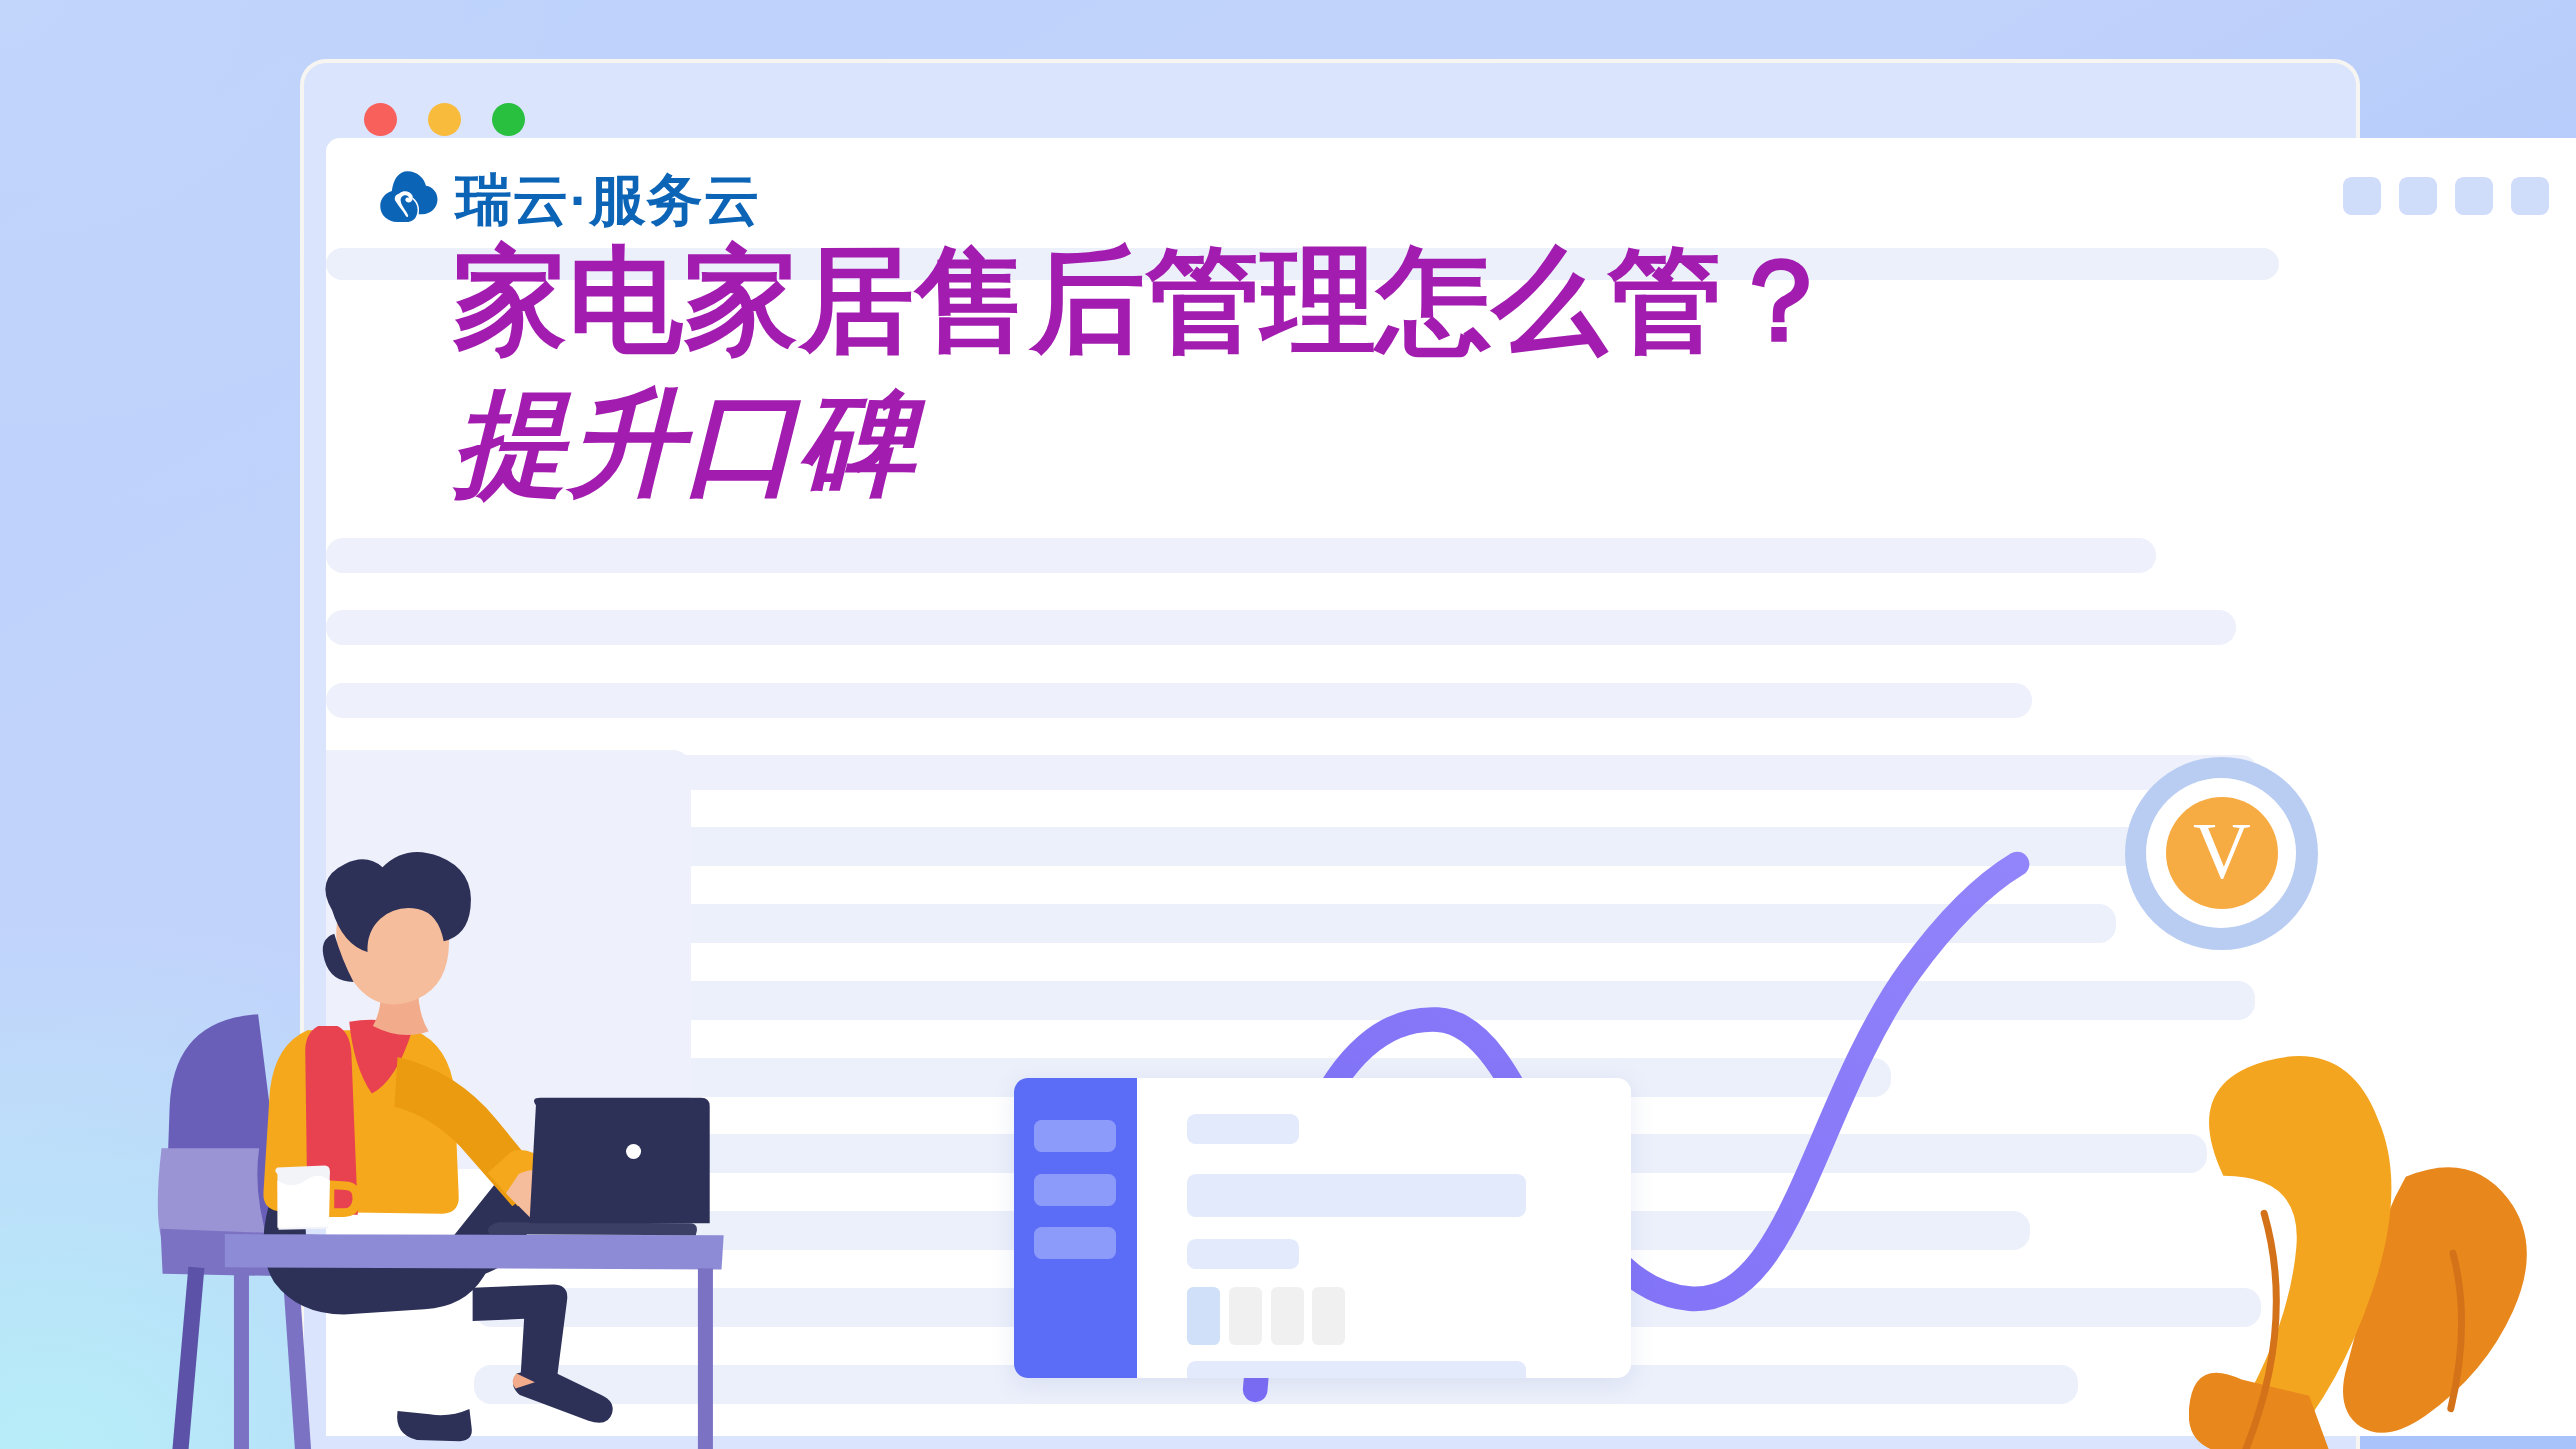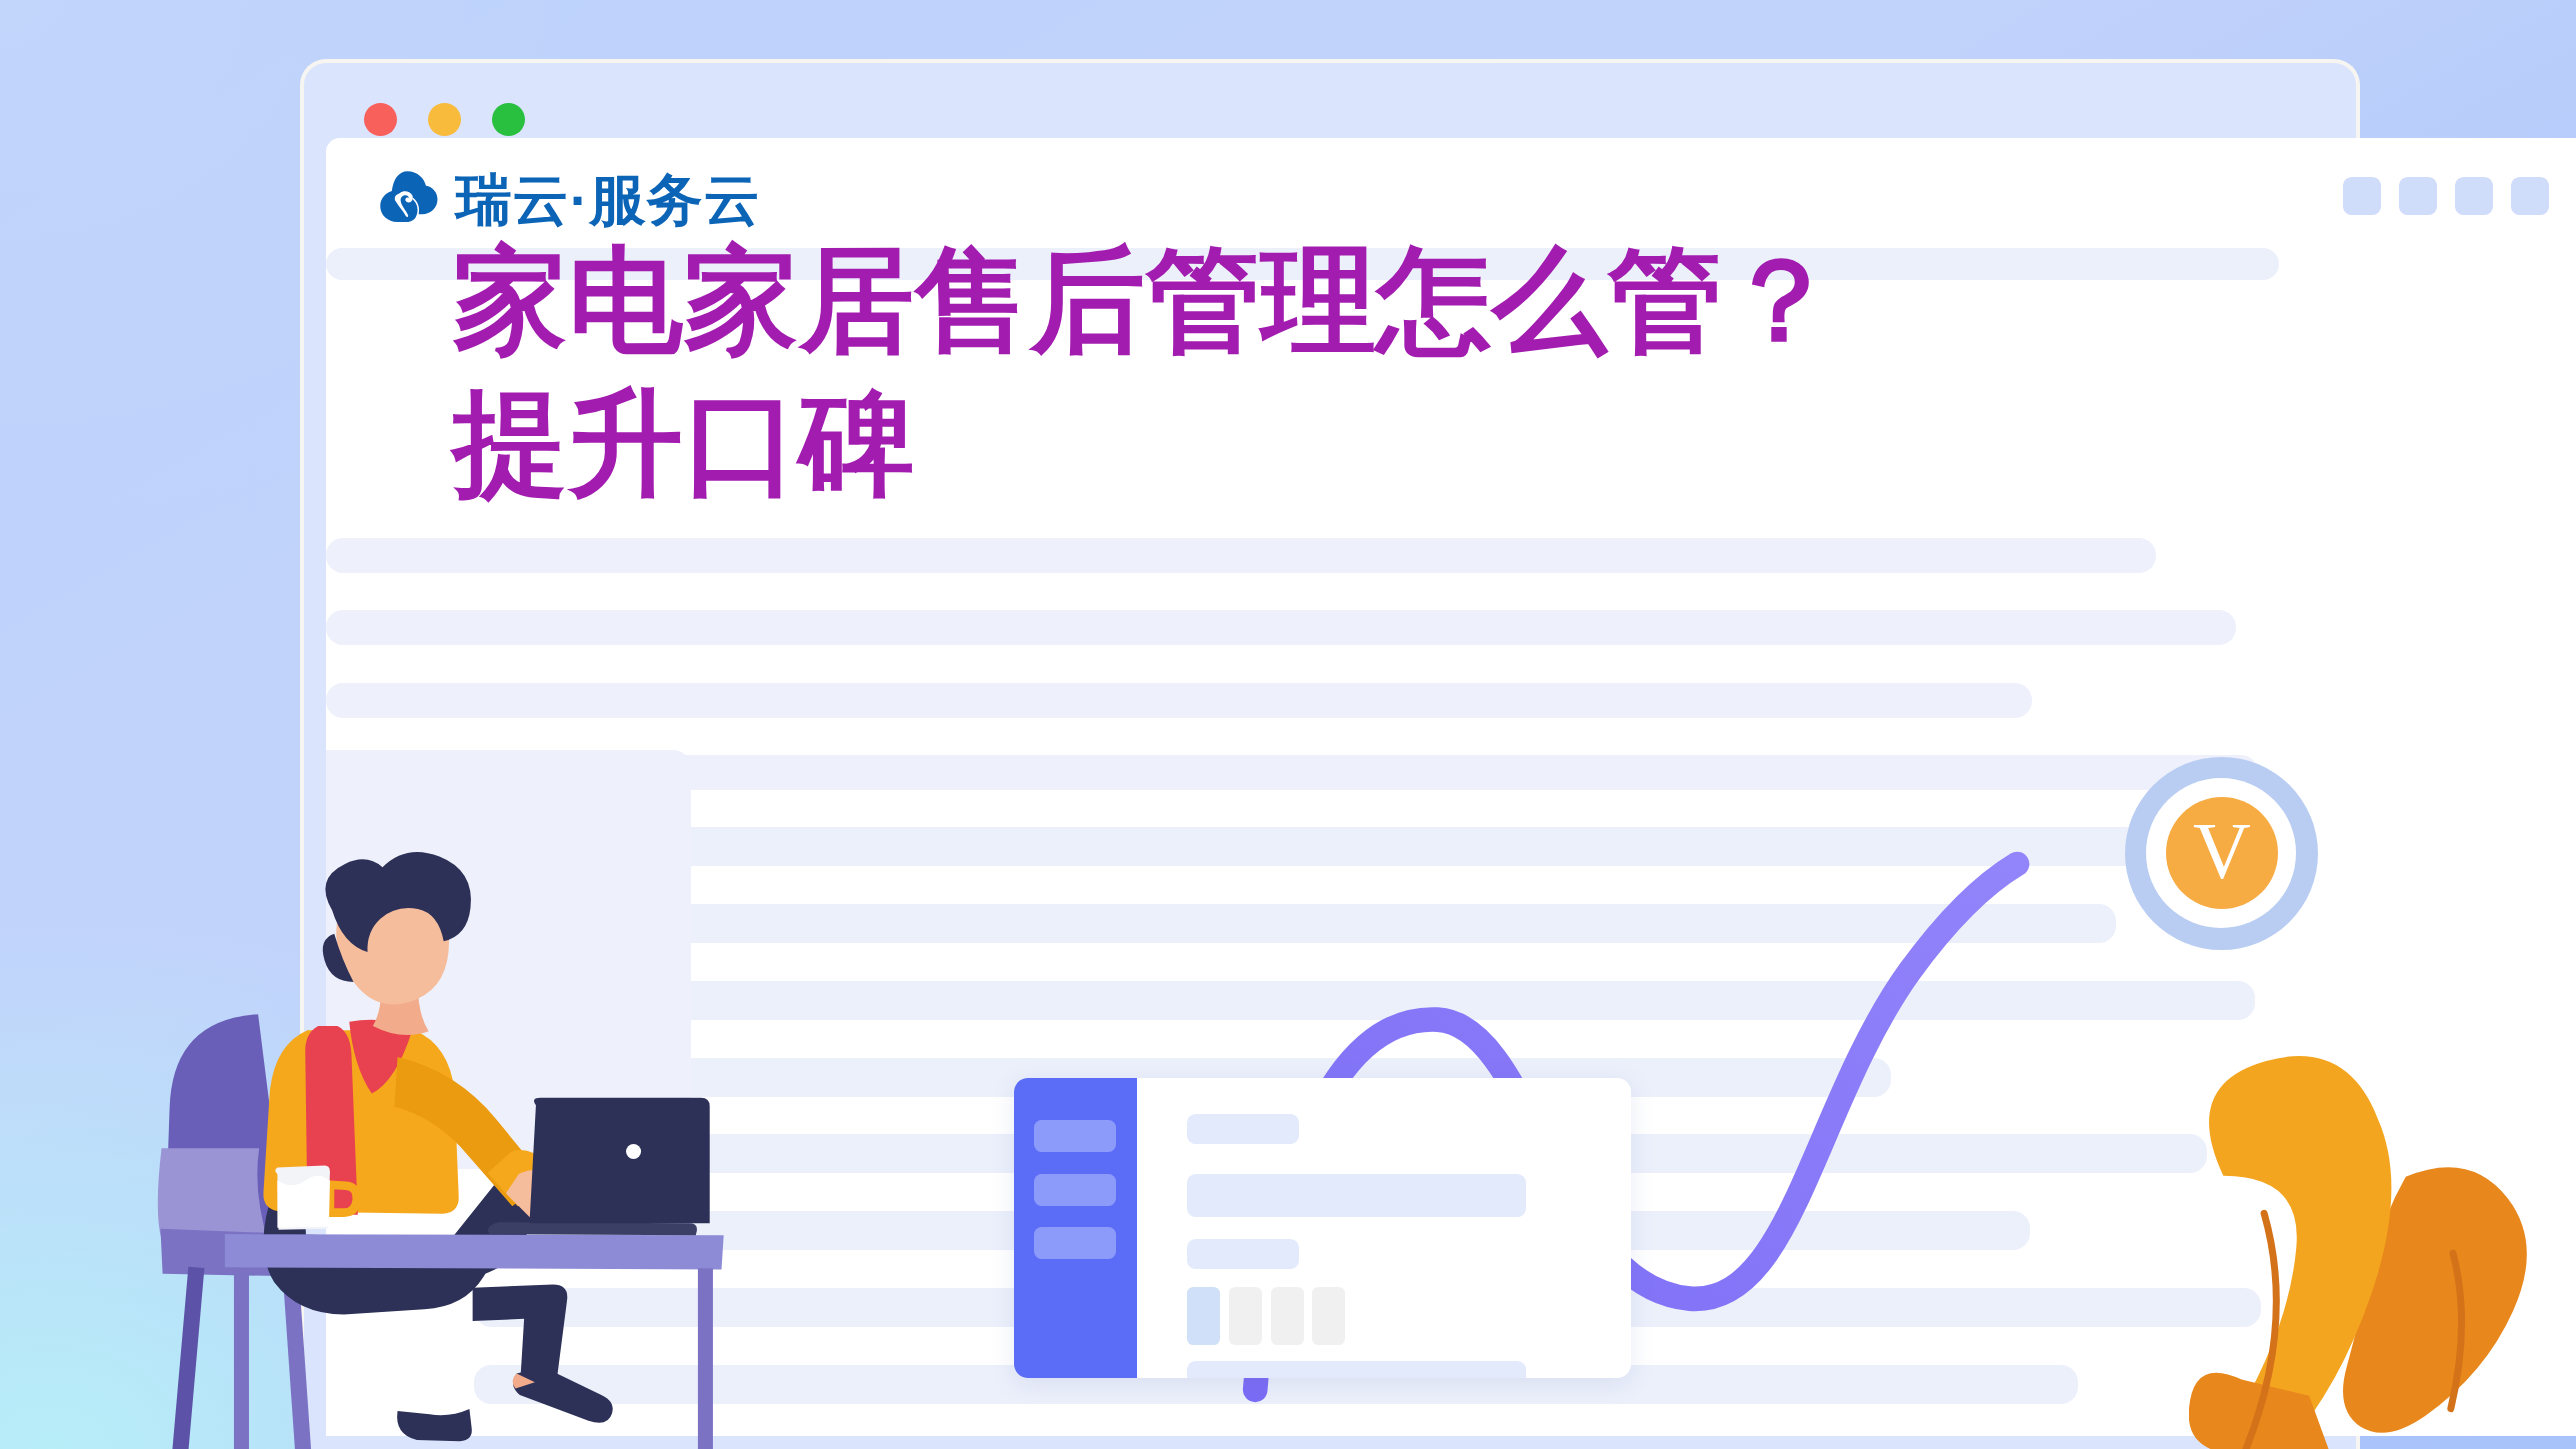--- a/index.html
+++ b/index.html
@@ -49,21 +49,21 @@
   .sk{position:absolute;background:#ecf0fb;border-radius:17px;}
   .sk.soft{background:#eef1fb;}
 
   
   .headline{
     position:absolute;left:127px;top:90px;width:1771px;
     font-size:115px;font-weight:900;color:#a21caf;
     line-height:1.265;letter-spacing:0.5px;
     font-family:"DejaVu Sans","Liberation Sans",sans-serif;
   }
-  .headline .l3{display:block;margin-top:-2.1px;}
+  .headline .l3{display:block;margin-top:-2.1px;font-style:italic;}
 
   
   .card{
     position:absolute;left:1014px;top:1078px;width:617px;height:300px;
     background:#ffffff;border-radius:14px;
     box-shadow:0 5.4px 25px rgba(90,110,180,.13);
     overflow:hidden;
   }
   .card-side{
     position:absolute;left:0;top:0;width:123px;height:100%;

